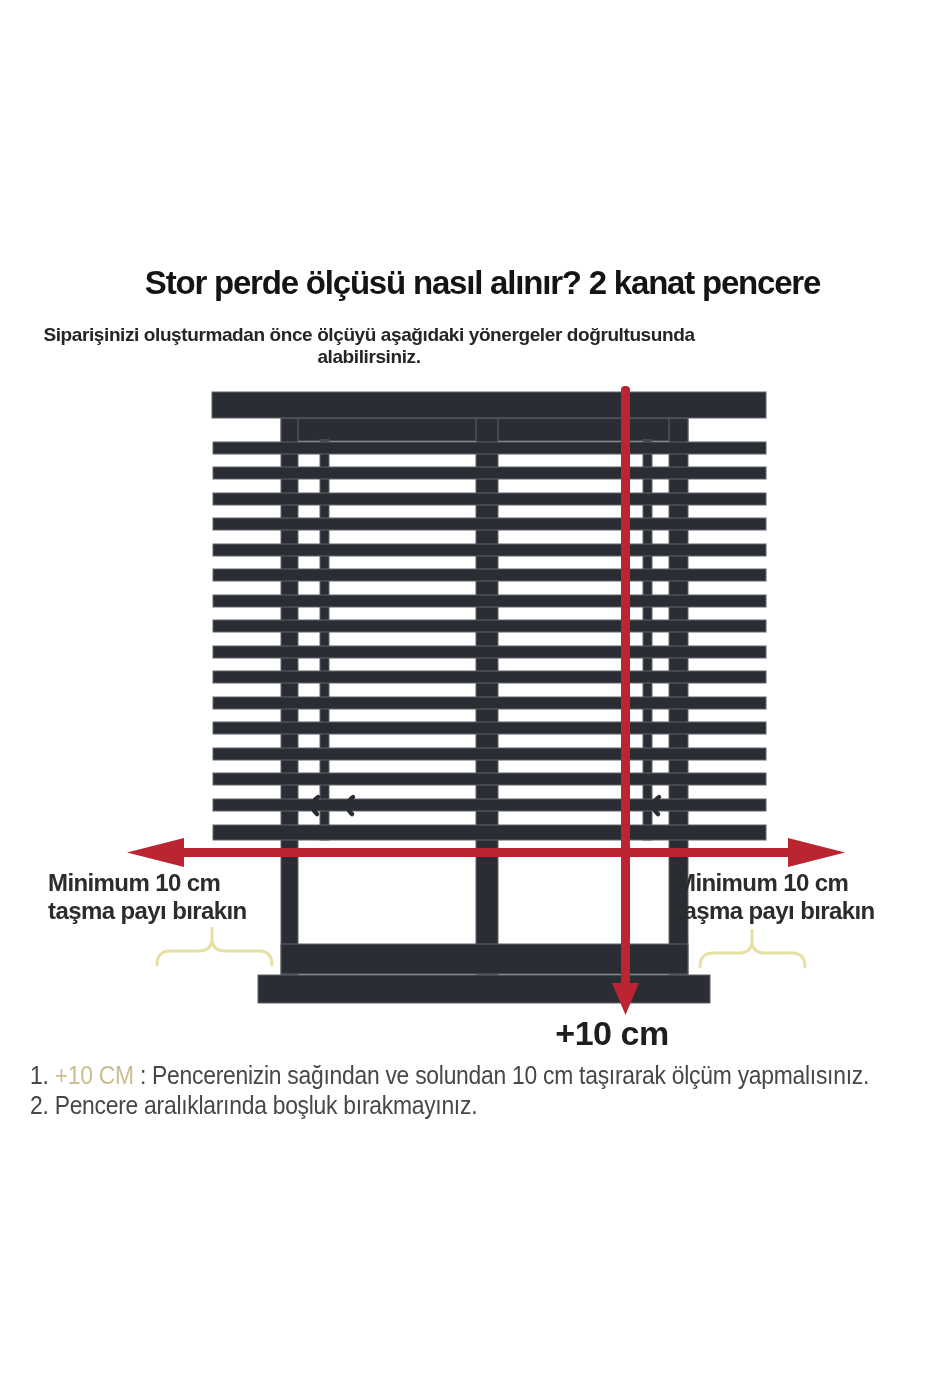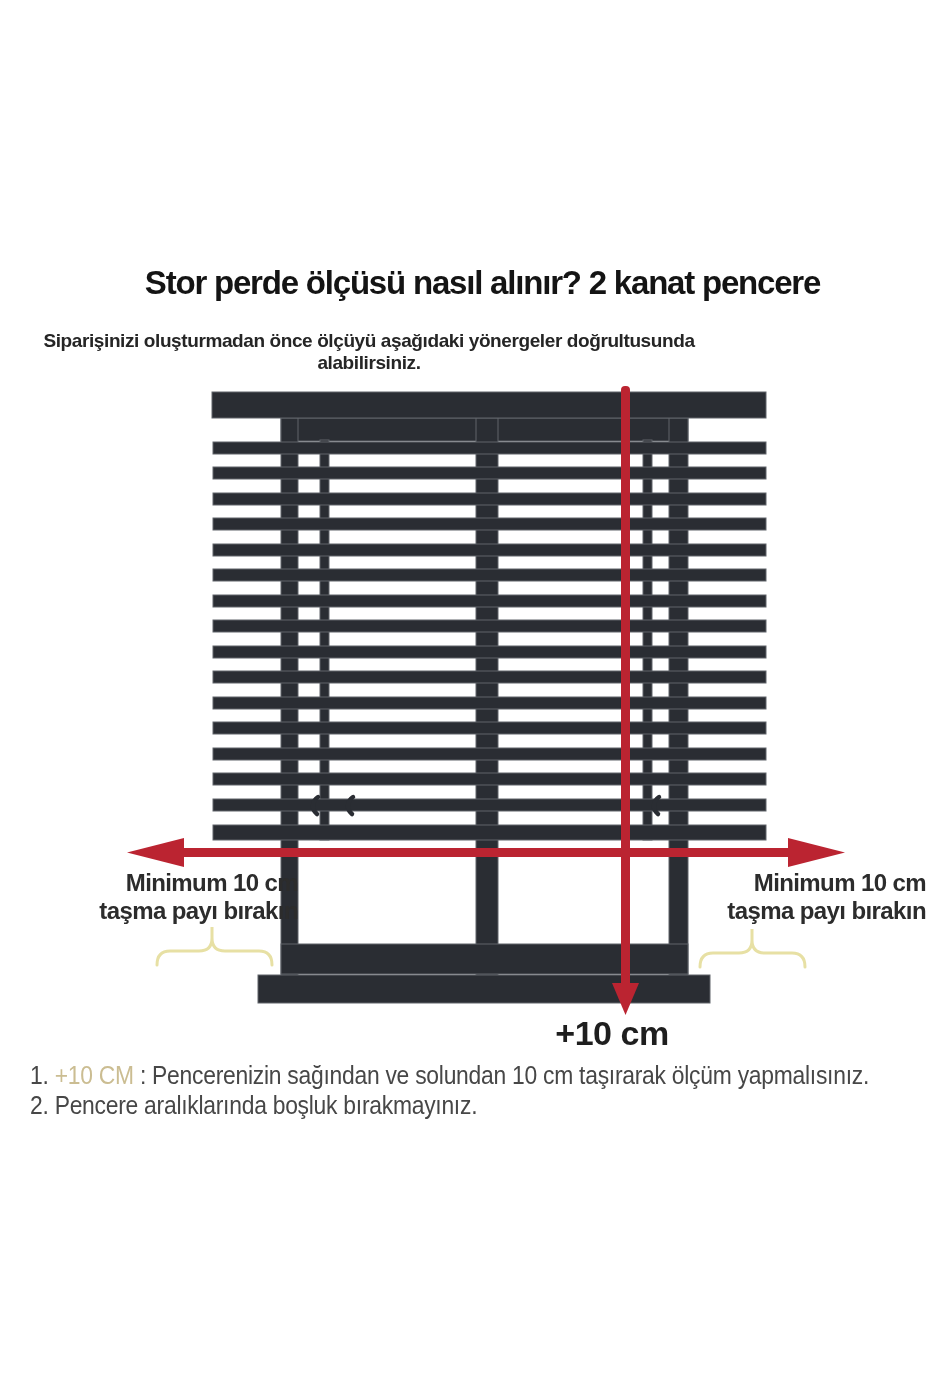--- a/index.html
+++ b/index.html
@@ -7,24 +7,24 @@
     width:933px; height:1400px; position:relative; background:#ffffff;
     font-family:"Liberation Sans", sans-serif; overflow:hidden;
   }
   .abs { position:absolute; }
   .title {
     top:264px; left:16px; width:933px; text-align:center;
     font-size:33px; font-weight:700; letter-spacing:-1.2px; color:#141414;
   }
   .subtitle {
     top:324px; left:0; width:738px; text-align:center;
-    font-size:19px; font-weight:600; letter-spacing:-0.4px; color:#252525;margin-top:6px;
+    font-size:19px; font-weight:600; letter-spacing:-0.4px; color:#252525;
   }
   .side-label {
-    top:869px; width:250px; text-align:right;
+    top:869px; width:250px; text-align:left;
     font-size:24px; font-weight:600; line-height:28px;
     letter-spacing:-0.6px; color:#2c2c2c;
   }
   .side-label.left  { left:48px; }
   .side-label.right { left:676px; }
   .plus10 {
     top:1014px; left:512px; width:200px; text-align:center;
     font-size:34px; font-weight:700; letter-spacing:-0.5px; color:#1e1e1e;
   }
   .notes {

